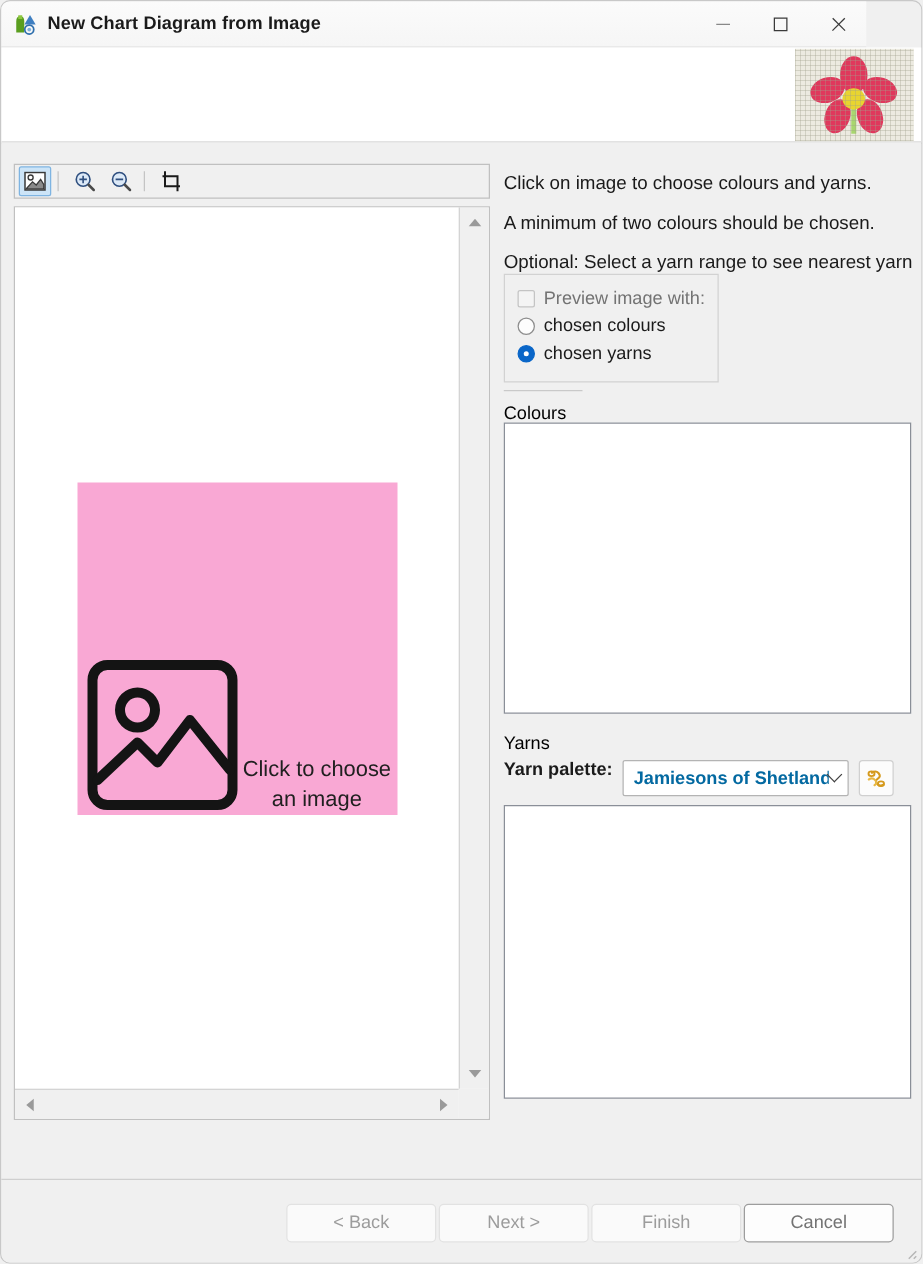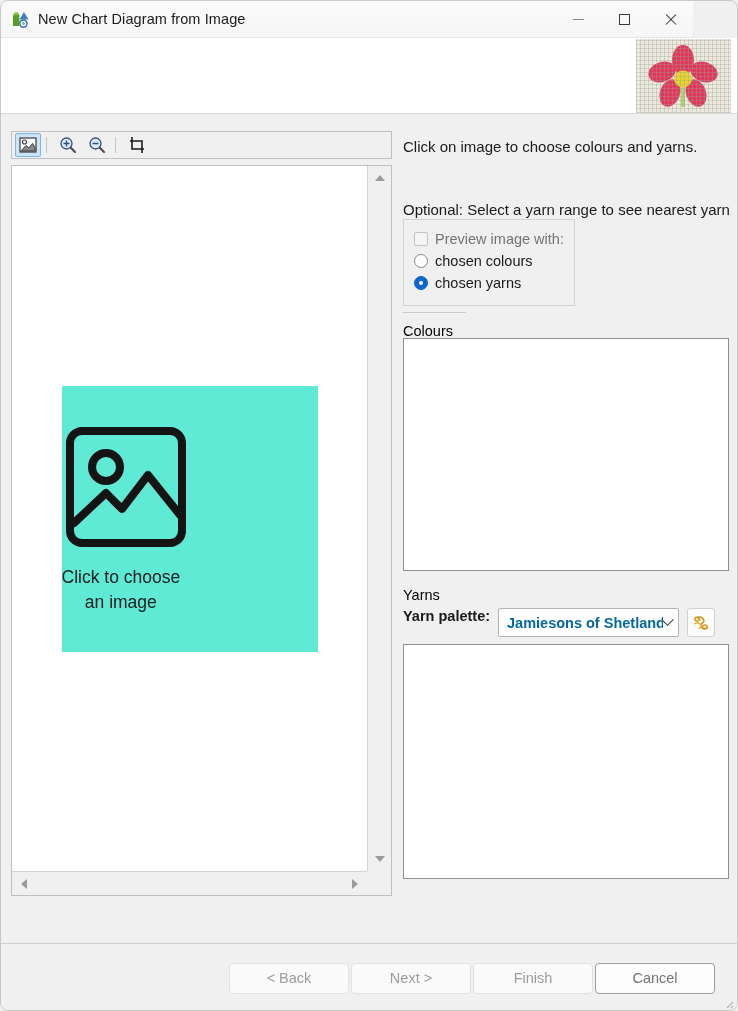--- a/index.html
+++ b/index.html
@@ -18,21 +18,21 @@
     border-radius: 8px;
     overflow: hidden;
   }
 
   
   .titlebar {
     position: absolute; top: 0; left: 0;
     width: 692px; height: 37px;
     background: linear-gradient(#fbfbfb, #f6f6f6);
     border-bottom: 1px solid #e6e6e6;
-    display: flex; align-items: center;
+    display: flex; align-items: center; font-weight: bold;
   }
   .app-icon {
     width: 17px; height: 17px;
     margin-left: 11px; margin-right: 9px;
     position: relative; flex: 0 0 auto;
   }
   .title-text {
     font-size: 14.5px; color: #1b1b1b;
     letter-spacing: 0.1px;
     white-space: nowrap;
@@ -119,23 +119,23 @@
     border: 1px solid #c0c0c0;
   }
   .img-canvas {
     position: absolute; left: 0; top: 0;
     width: 355px; height: 705px;
     background: #ffffff;
     display: flex; align-items: center; justify-content: center;
   }
   .placeholder {
     width: 256px; height: 266px;
-    background: #5eead4;
-    display: flex; flex-direction: column;
-    align-items: flex-start; justify-content: center;
+    background: #f9a8d4;
+    display: flex; flex-direction: row;
+    align-items: flex-end; justify-content: center;
     cursor: pointer;
   }
   .placeholder-label {
     margin-top: 14px;
     font-size: 17.5px; color: #202020;
     text-align: center; line-height: 1.4;
     white-space: pre-line;
   }
   .vscroll {
     position: absolute; right: 0; top: 0;
@@ -417,20 +417,21 @@
           <div class="tri tri-left"></div>
           <div class="tri tri-right"></div>
         </div>
         <div class="sc-corner"></div>
       </div>
     </div>
 
     <div class="right-panel">
 
       <div class="instr instr-1">Click on image to choose colours and yarns.</div>
+      <div class="instr instr-2">A minimum of two colours should be chosen.</div>
       <div class="instr instr-3">Optional: Select a yarn range to see nearest yarn</div>
 
       <div class="preview-group">
         <div class="opt-row">
           <div class="checkbox"></div>
           <div class="opt-label disabled">Preview image with:</div>
         </div>
         <div class="opt-row">
           <div class="radio"></div>
           <div class="opt-label">chosen colours</div>

